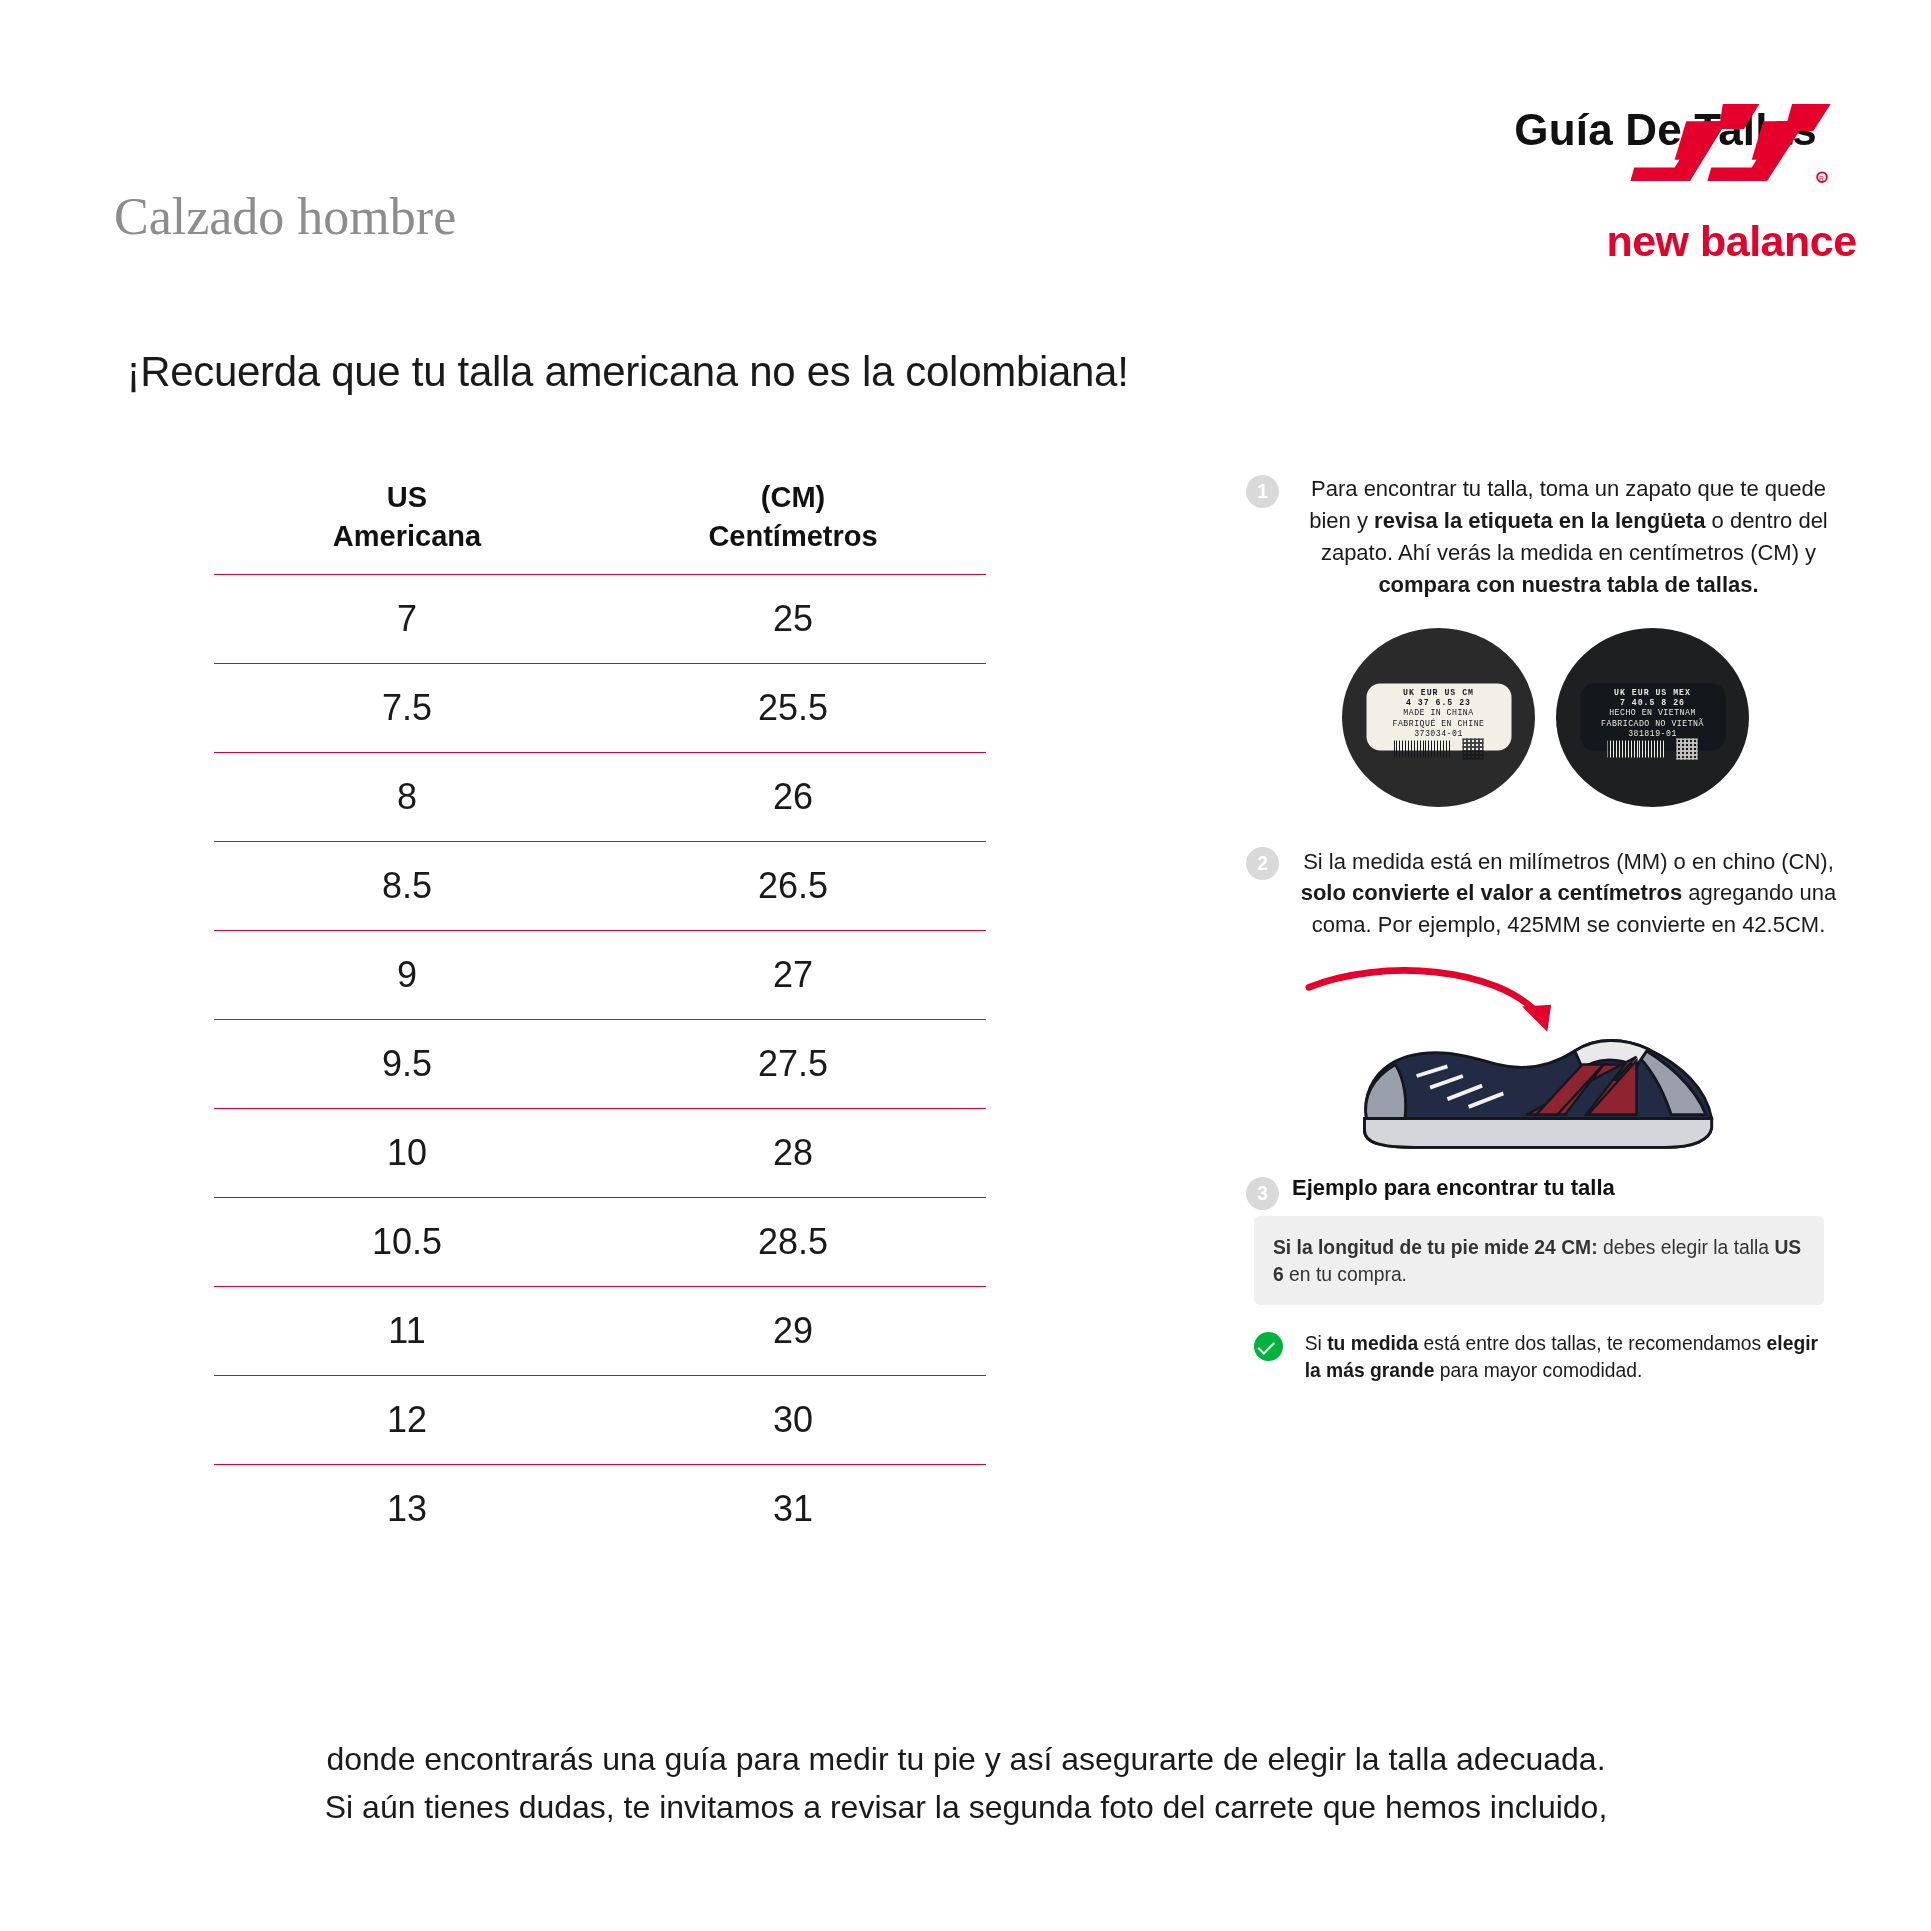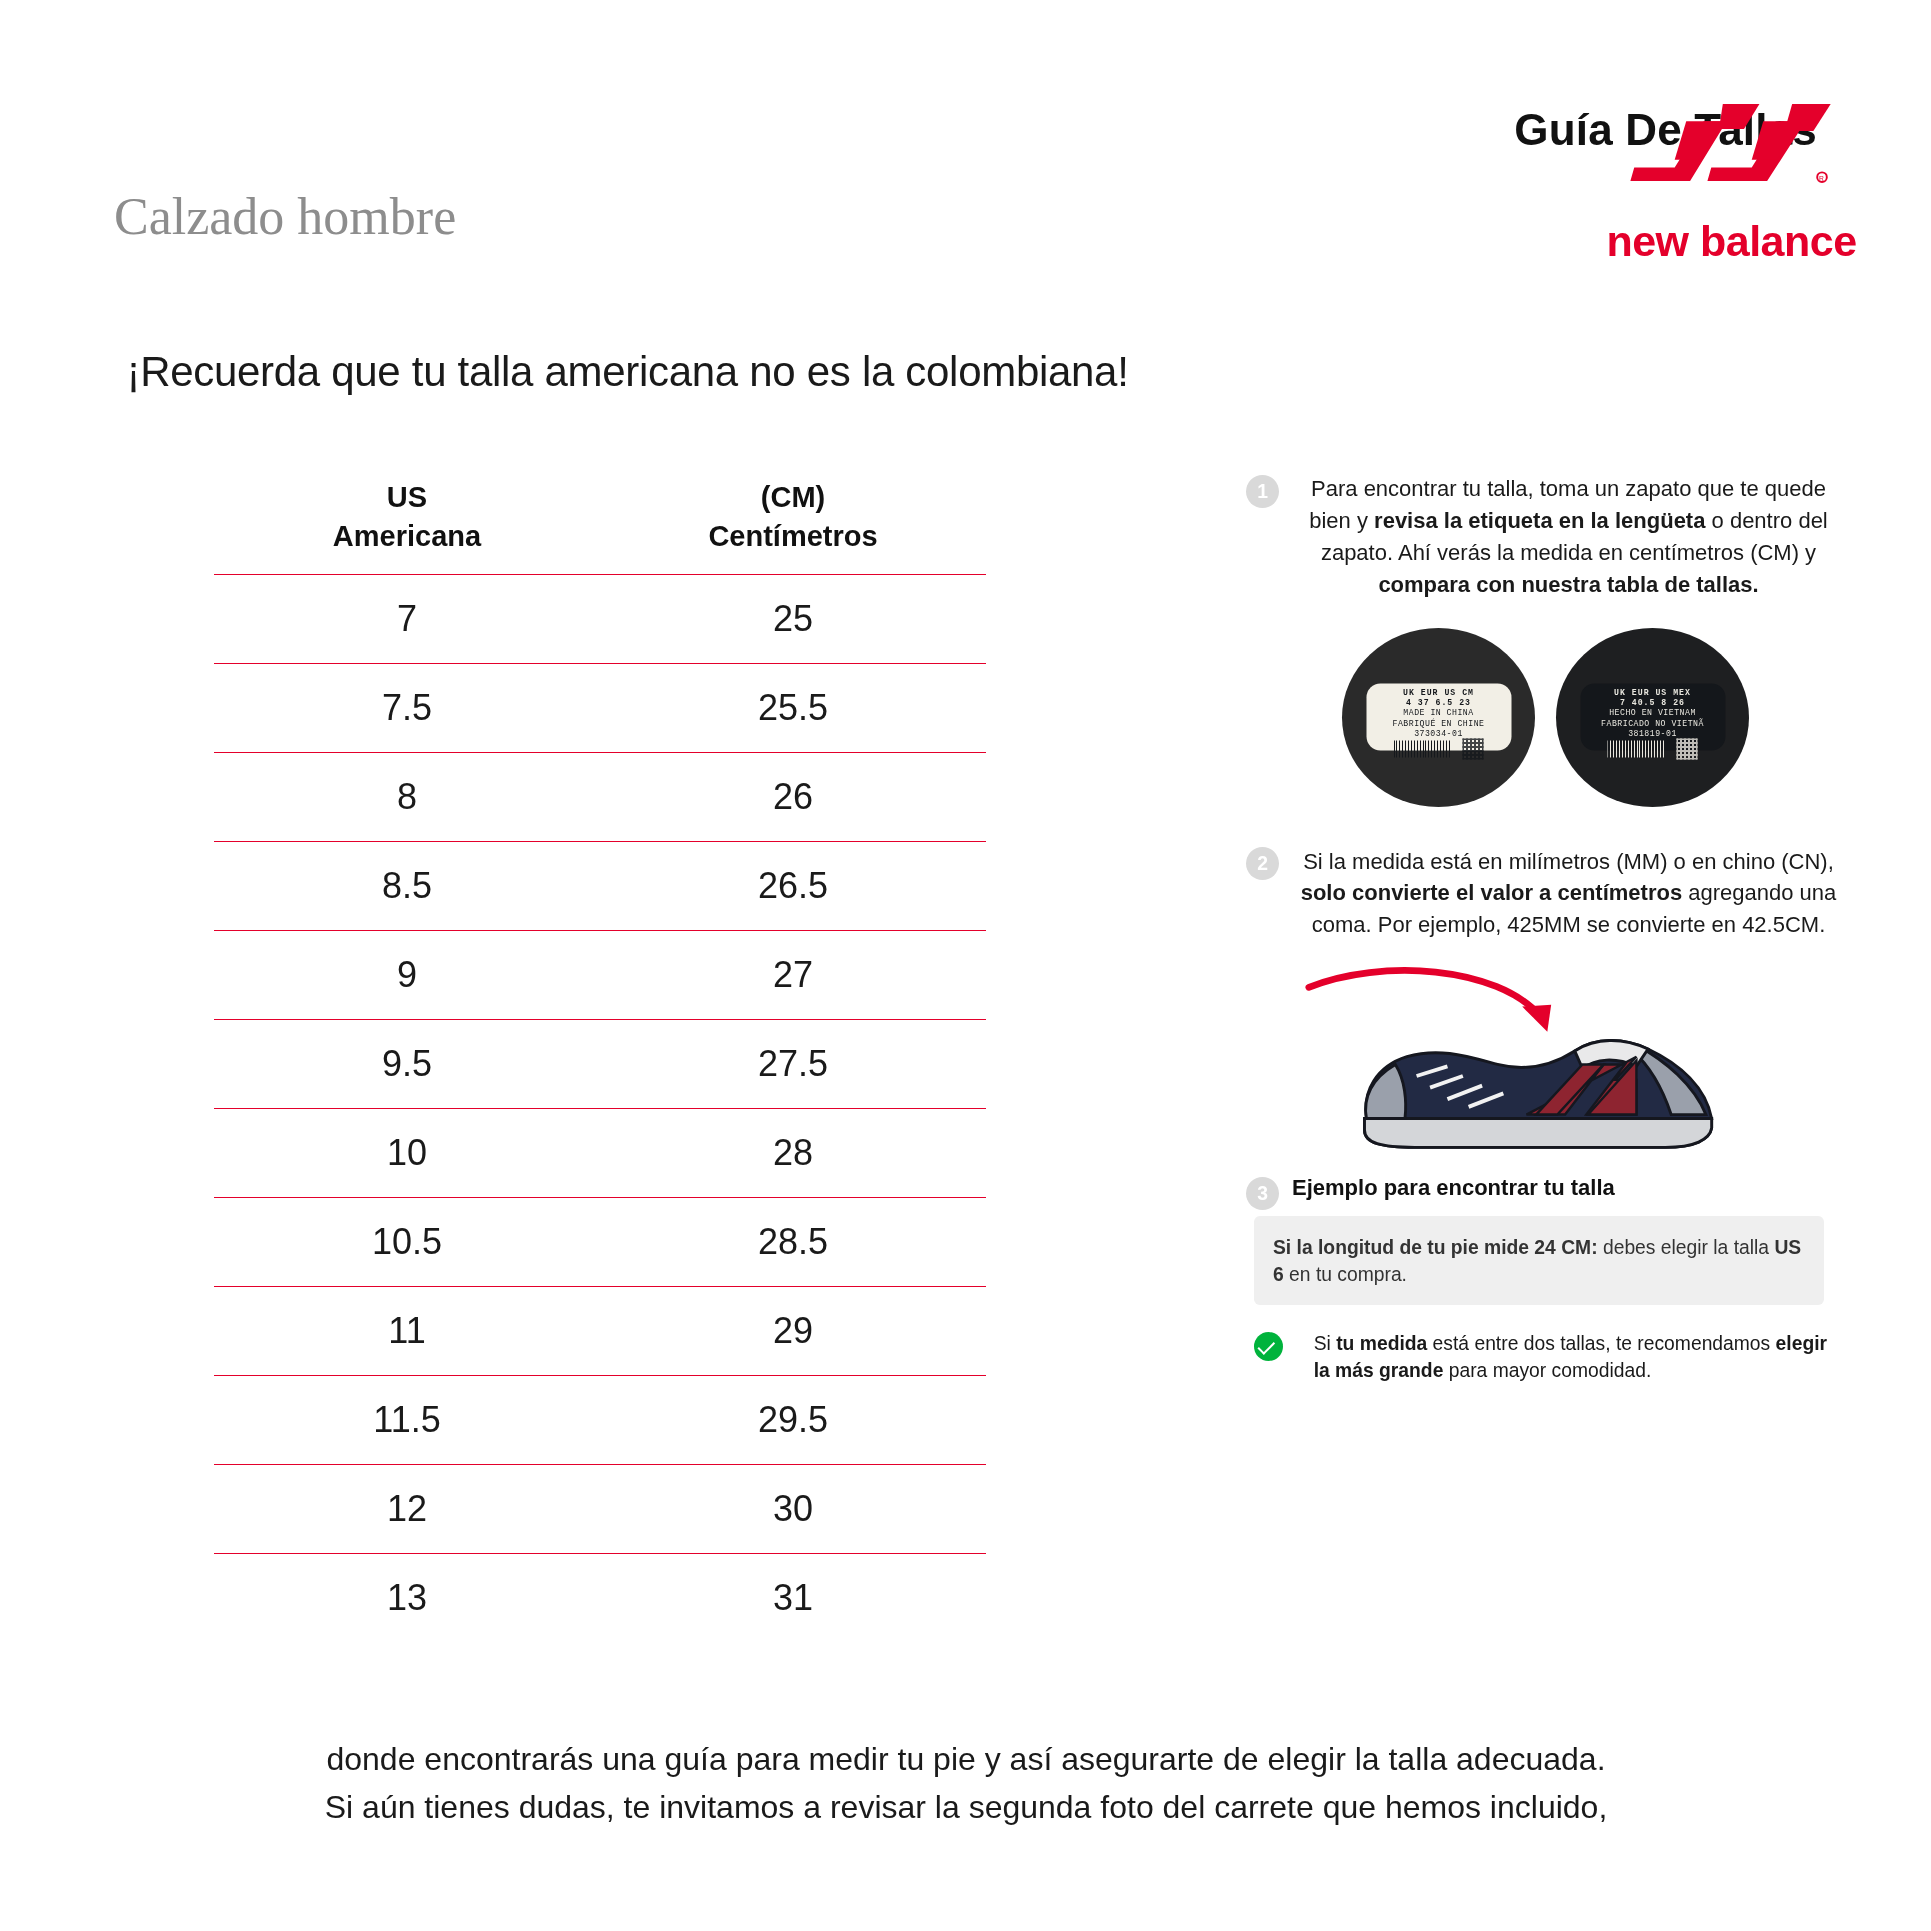--- a/index.html
+++ b/index.html
@@ -238,21 +238,21 @@
     line-height: 1.4;
     color: #333;
     width: 570px;
     box-sizing: border-box;
   }
   .tip-row {
     margin-top: 25px;
     margin-left: 7.7px;
     display: flex;
     align-items: flex-start;
-    gap: 31px;
+    gap: 22px;
     width: 579px;
   }
   .check-icon {
     flex: 0 0 auto;
     width: 29px;
     height: 29px;
     border-radius: 50%;
     background: #00b33c;
     position: relative;
     margin-top: 1.9px;
@@ -357,24 +357,20 @@
             <td class="col-us">10</td>
             <td class="col-cm">28</td>
           </tr>
         <tr>
             <td class="col-us">10.5</td>
             <td class="col-cm">28.5</td>
           </tr>
         <tr>
             <td class="col-us">11</td>
             <td class="col-cm">29</td>
-          </tr>
-        <tr>
-            <td class="col-us">11.5</td>
-            <td class="col-cm">29.5</td>
           </tr>
         <tr>
             <td class="col-us">12</td>
             <td class="col-cm">30</td>
           </tr>
         <tr>
             <td class="col-us">13</td>
             <td class="col-cm">31</td>
           </tr>
       </tbody>

